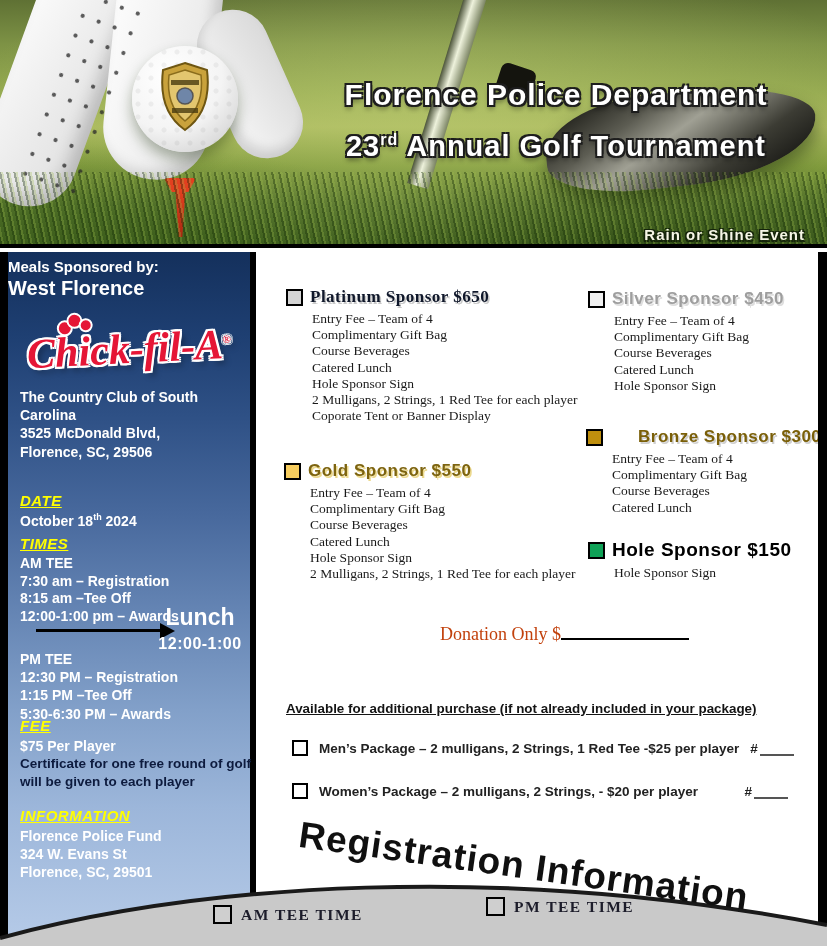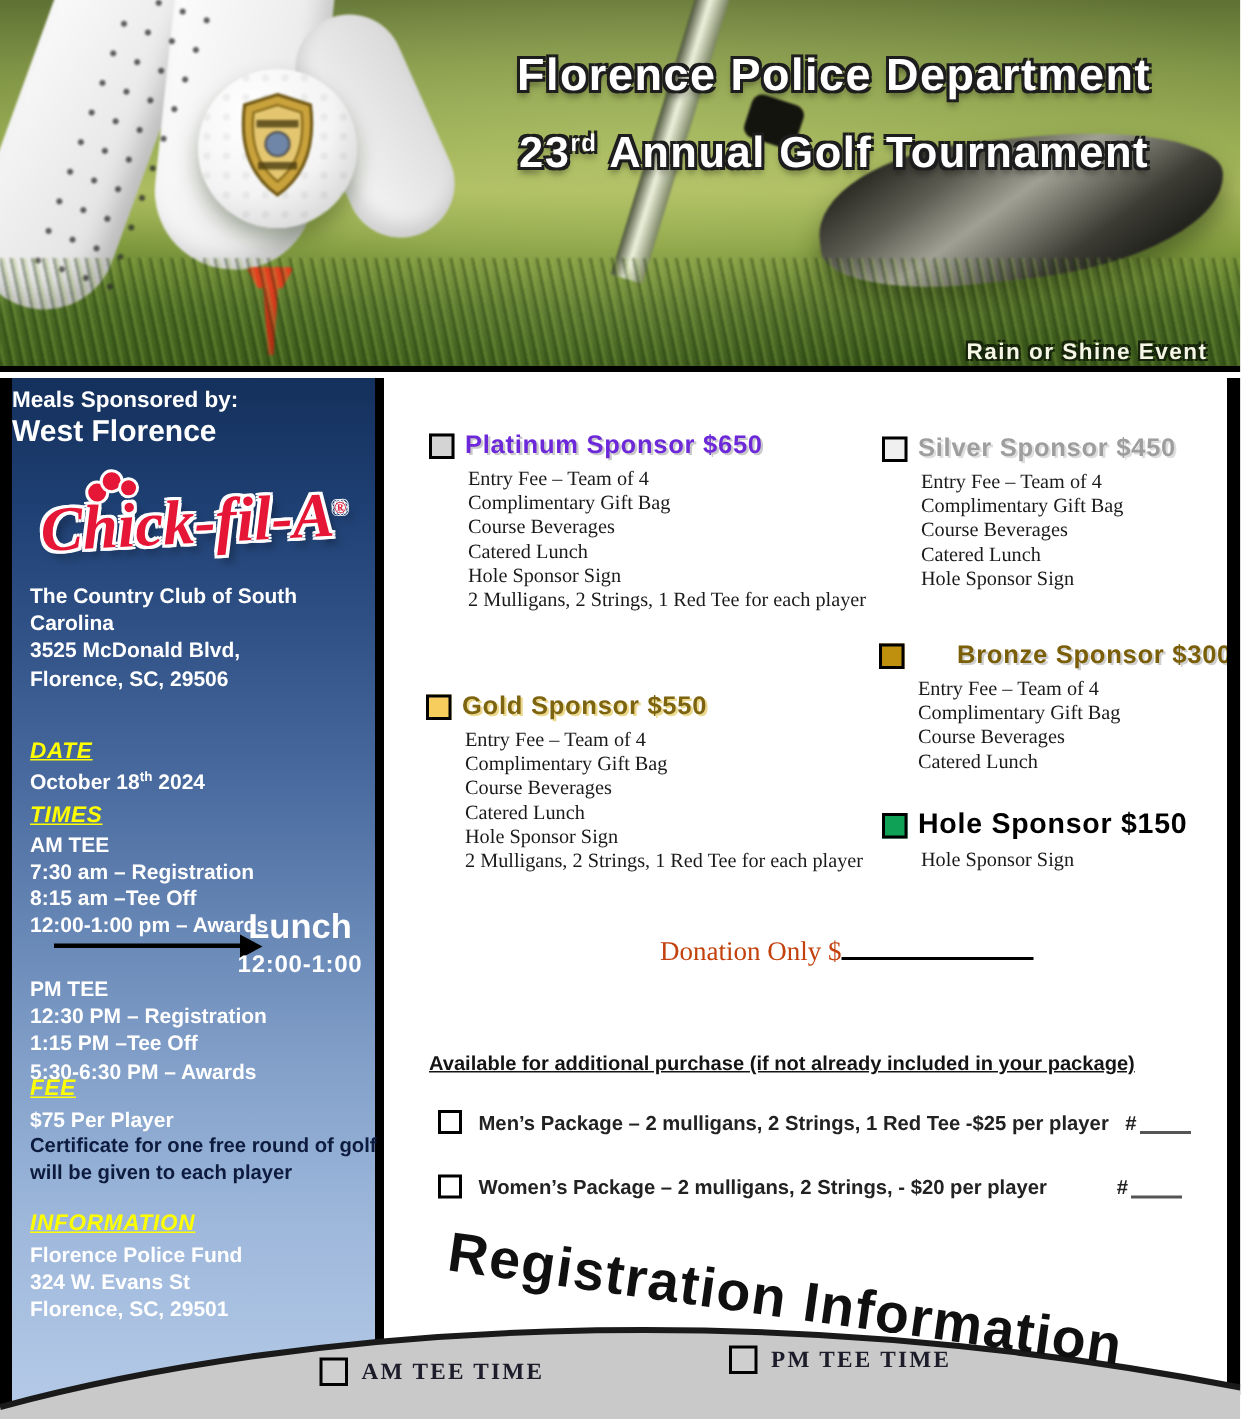--- a/index.html
+++ b/index.html
@@ -48,21 +48,21 @@
            transform-origin:top left; background:linear-gradient(90deg,#4c543a,#eef2dc 45%,#7b8463); }
   .hosel-band { position:absolute; left:498px; top:66px; width:36px; height:30px; border-radius:7px;
                 transform:rotate(18deg); background:#14140e; }
   .club-head { position:absolute; left:545px; top:92px; width:272px; height:94px; transform:rotate(-6deg);
                border-radius:45% 55% 58% 42% / 65% 45% 70% 40%;
                background:linear-gradient(150deg,#14140f 5%,#5c5c52 30%,#a0a094 46%,#3c3c34 70%,#0e0e0c 95%);
                box-shadow:0 10px 18px rgba(18,34,6,.45); }
 
   .header-titles { position:absolute; left:292px; top:34px; width:528px; text-align:center; z-index:3; }
   .outline-text { color:#fff; font-weight:bold;
-                  text-shadow:-2px -2px 0 #1d1d1d, 2px -2px 0 #1d1d1d, -2px 2px 0 #1d1d1d, 2px 2px 0 #1d1d1d, 0 4px 5px rgba(0,0,0,.45); }
+                  text-shadow:-2px -2px 0 #1d1d1d, 2px -2px 0 #1d1d1d, -2px 2px 0 #1d1d1d, 2px 2px 0 #1d1d1d, 0 4px 5px rgba(0,0,0,.45);margin-top:44px; }
   .title1 { font-size:30px; letter-spacing:1px; }
   .title2 { font-size:29px; letter-spacing:1px; margin-top:18px; }
   .title2 sup { font-size:16px; }
   .rain-note { position:absolute; right:22px; top:226px; z-index:3; font-size:15px; font-weight:bold; letter-spacing:1px;
                color:#f6f6e6; text-shadow:-1.5px -1.5px 0 #15240a, 1.5px -1.5px 0 #15240a, -1.5px 1.5px 0 #15240a, 1.5px 1.5px 0 #15240a;padding-left:20px; }
 
   
   .sidebar { position:absolute; left:0; top:252px; width:256px; height:694px;
              border-left:8px solid #000; border-right:6px solid #000;
              background:linear-gradient(180deg,#14305c 0%,#1e3f72 12%,#2f5186 24%,#48699d 38%,#6585b4 52%,#82a0c9 66%,#9cb6da 80%,#b6cbe8 100%);
@@ -98,21 +98,21 @@
   
   .sponsor { position:absolute; }
   .sp-head { display:flex; align-items:center; gap:7px; }
   .cb { display:inline-block; width:17px; height:17px; border:2px solid #000; background:#fff; flex:0 0 auto; }
   .cb-platinum { background:#d4d4d4; }
   .cb-silver   { background:#f0f0f0; }
   .cb-gold     { background:#f7cd5e; }
   .cb-bronze   { background:#bf8f0e; }
   .cb-hole     { background:#0fa257; }
   .sp-title { font-weight:bold; font-size:17px; letter-spacing:.5px; white-space:nowrap; }
-  .t-platinum { color:#6d28d9; text-shadow:1.5px 1.5px 0 #c9c9c9; }
+  .t-platinum { color:#0f172a; text-shadow:1.5px 1.5px 0 #c9c9c9;font-family:Liberation Serif, serif; }
   .t-silver   { color:#9e9e9e; text-shadow:1.5px 1.5px 0 #dedede; }
   .t-gold     { color:#7d6410; text-shadow:1.5px 1.5px 0 #ecd98e; }
   .t-bronze   { color:#7a5f08; text-shadow:1.5px 1.5px 0 #cfcfcf;margin-left:28px; }
   .t-hole     { color:#000; font-size:19px; }
   .sp-items { margin:4px 0 0 26px; font-family:"Liberation Serif", serif; font-size:13.5px; color:#1a1a1a; line-height:1.2; }
   .sp-items div { white-space:nowrap; }
 
   
   .donation { position:absolute; left:440px; top:624px; font-family:"Liberation Serif", serif;
               font-weight:normal; font-size:18px; color:#c2410c; }
@@ -238,20 +238,21 @@
       <span class="cb cb-platinum"></span>
       <span class="sp-title t-platinum">Platinum Sponsor $650</span>
     </div>
     <div class="sp-items">
       <div>Entry Fee – Team of 4</div>
       <div>Complimentary Gift Bag</div>
       <div>Course Beverages</div>
       <div>Catered Lunch</div>
       <div>Hole Sponsor Sign</div>
       <div>2 Mulligans, 2 Strings, 1 Red Tee for each player</div>
+      <div>Coporate Tent or Banner Display</div>
     </div>
   </div>
 
   <div class="sponsor" style="left:588px; top:289px;">
     <div class="sp-head">
       <span class="cb cb-silver"></span>
       <span class="sp-title t-silver">Silver Sponsor $450</span>
     </div>
     <div class="sp-items">
       <div>Entry Fee – Team of 4</div>

